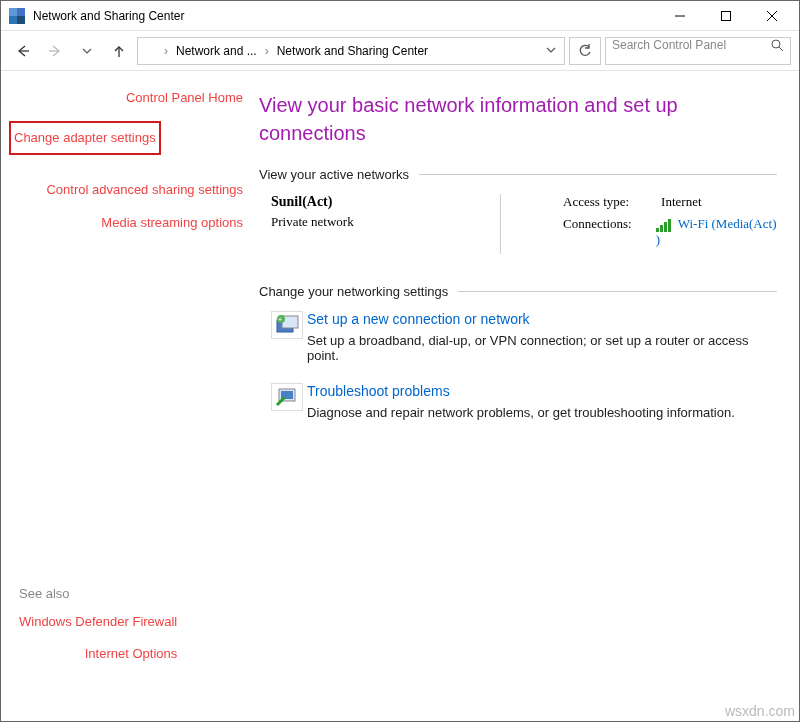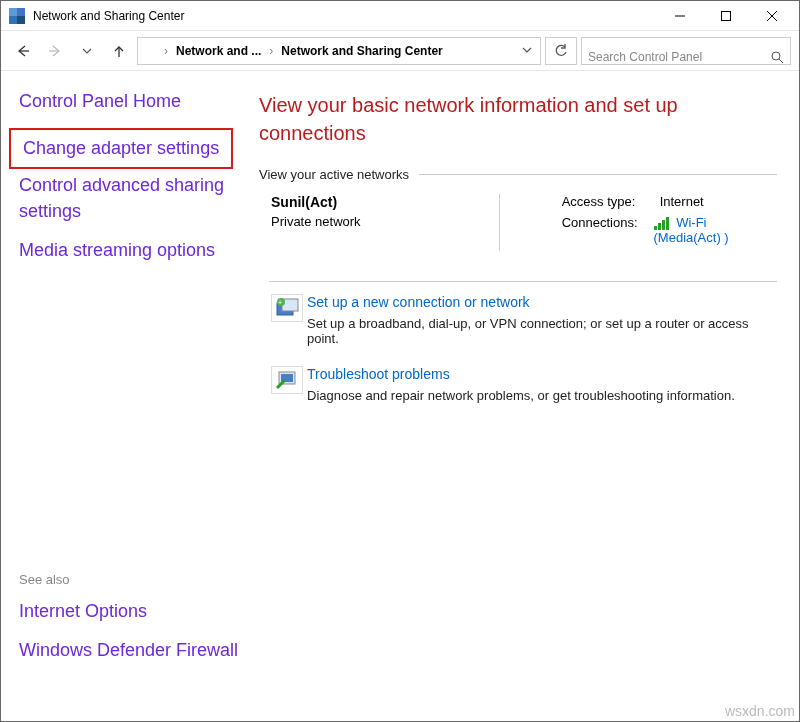--- a/index.html
+++ b/index.html
@@ -62,79 +62,80 @@
     align-items: center;
     padding: 0 4px;
     gap: 4px;
     font-size: 12px;
   }
   .addrbar .crumb-icon {
     width: 16px; height: 16px;
     display: flex; flex-wrap: wrap;
   }
   .crumb-icon span { width: 8px; height: 8px; }
-  .addrbar .crumb { padding: 0 2px; font-weight: bold; }
+  .addrbar .crumb { padding: 0 2px; }
   .addrbar .sep { color: #888; padding: 0 2px; }
   .addrbar .dd { color: #555; padding: 0 4px; }
   .refreshbtn {
     width: 32px; height: 28px;
     border: 1px solid #ccc;
     display: flex; align-items: center; justify-content: center;
     color: #555;
   }
   .searchbox {
-    width: 210px; height: 28px;
+    width: 186px; height: 28px;
     border: 1px solid #ccc;
-    display: flex; align-items: flex-end;
+    display: flex; align-items: flex-start;
     padding: 0 6px;
     color: #888;
     font-size: 12px;
   }
   .searchbox .sp { flex:1; }
   .content {
     display: flex;
     height: calc(100% - 70px - 14px);
   }
   .sidebar {
     width: 250px;
     padding: 18px 8px 8px 18px;
     position: relative;
   }
   .sidebar a {
     display: block;
-    color: #6d28d9;
-    font-size: 18px;
+    color: #ef4444;
+    font-size: 13px;
     text-decoration: none;
     margin-bottom: 14px;
     line-height: 1.4;
+    text-align: right;
   }
   .sidebar .highlighted {
     border: 2px solid #d31b1b;
-    padding: 6px 12px;
+    padding: 6px 3px;
     margin-left: -10px;
-    margin-bottom: 4px;
+    margin-bottom: 26px;
     display: inline-block;
   }
   .see-also-block {
     position: absolute;
     bottom: 30px;
     left: 18px;
   }
   .see-also-block .hdr {
     color: #888;
     font-size: 13px;
     margin-bottom: 12px;
   }
   .main {
     flex: 1;
     padding: 16px 22px 8px 8px;
     position: relative;
   }
   .main h1 {
-    color: #b91c1c;
+    color: #a21caf;
     font-weight: 400;
     font-size: 20px;
     margin: 4px 0 20px 0;
     line-height: 1.4;
   }
   .section-hdr {
     font-size: 13px;
     color: #222;
     display: flex;
     align-items: center;
@@ -142,20 +143,21 @@
   }
   .section-hdr .rule {
     flex:1;
     height:1px;
     background:#ccc;
     margin-left: 10px;
   }
   .netrow {
     display: flex;
     margin: 8px 0 30px 12px;
+    font-family: Liberation Serif, serif;
   }
   .netrow .left { width: 240px; }
   .netrow .left .name { font-weight: 700; font-size: 14px; }
   .netrow .left .type { font-size: 13px; margin-top: 4px; }
   .netrow .right {
     border-left: 1px solid #ccc;
     padding-left: 14px;
     font-size: 13px;
   }
   .netrow .right .kv { display:flex; margin-bottom:6px; }
@@ -285,22 +287,22 @@
   <div class="sidebar">
     <a href="#">Control Panel Home</a>
     <div class="highlighted">
       <a href="#" style="margin:0">Change adapter settings</a>
     </div>
     <a href="#">Control advanced sharing settings</a>
     <a href="#">Media streaming options</a>
 
     <div class="see-also-block">
       <div class="hdr">See also</div>
+      <a href="#">Windows Defender Firewall</a>
       <a href="#">Internet Options</a>
-      <a href="#">Windows Defender Firewall</a>
     </div>
   </div>
 
   <div class="main">
     <h1>View your basic network information and set up connections</h1>
 
     <div class="section-hdr">
       <span>View your active networks</span>
       <div class="rule"></div>
     </div>
@@ -324,20 +326,21 @@
                 <span class="b3"></span>
                 <span class="b4"></span>
             </span>
             <a href="#">Wi-Fi (Media(Act) )</a>
           </div>
         </div>
       </div>
     </div>
 
     <div class="section-hdr">
+      <span>Change your networking settings</span>
       <div class="rule"></div>
     </div>
 
     <div class="task">
       <div class="small-icon-box">
         <svg width="24" height="20">
             <rect x="2" y="5" width="16" height="12" fill="#4a7ec9" stroke="#335d9b"></rect>
             <rect x="7" y="1" width="16" height="12" fill="#d9e6f7" stroke="#888"></rect>
             <circle cx="6" cy="4" r="4" fill="#54b354"></circle>
             <text x="3" y="7" font-size="7" fill="#fff">+</text>

